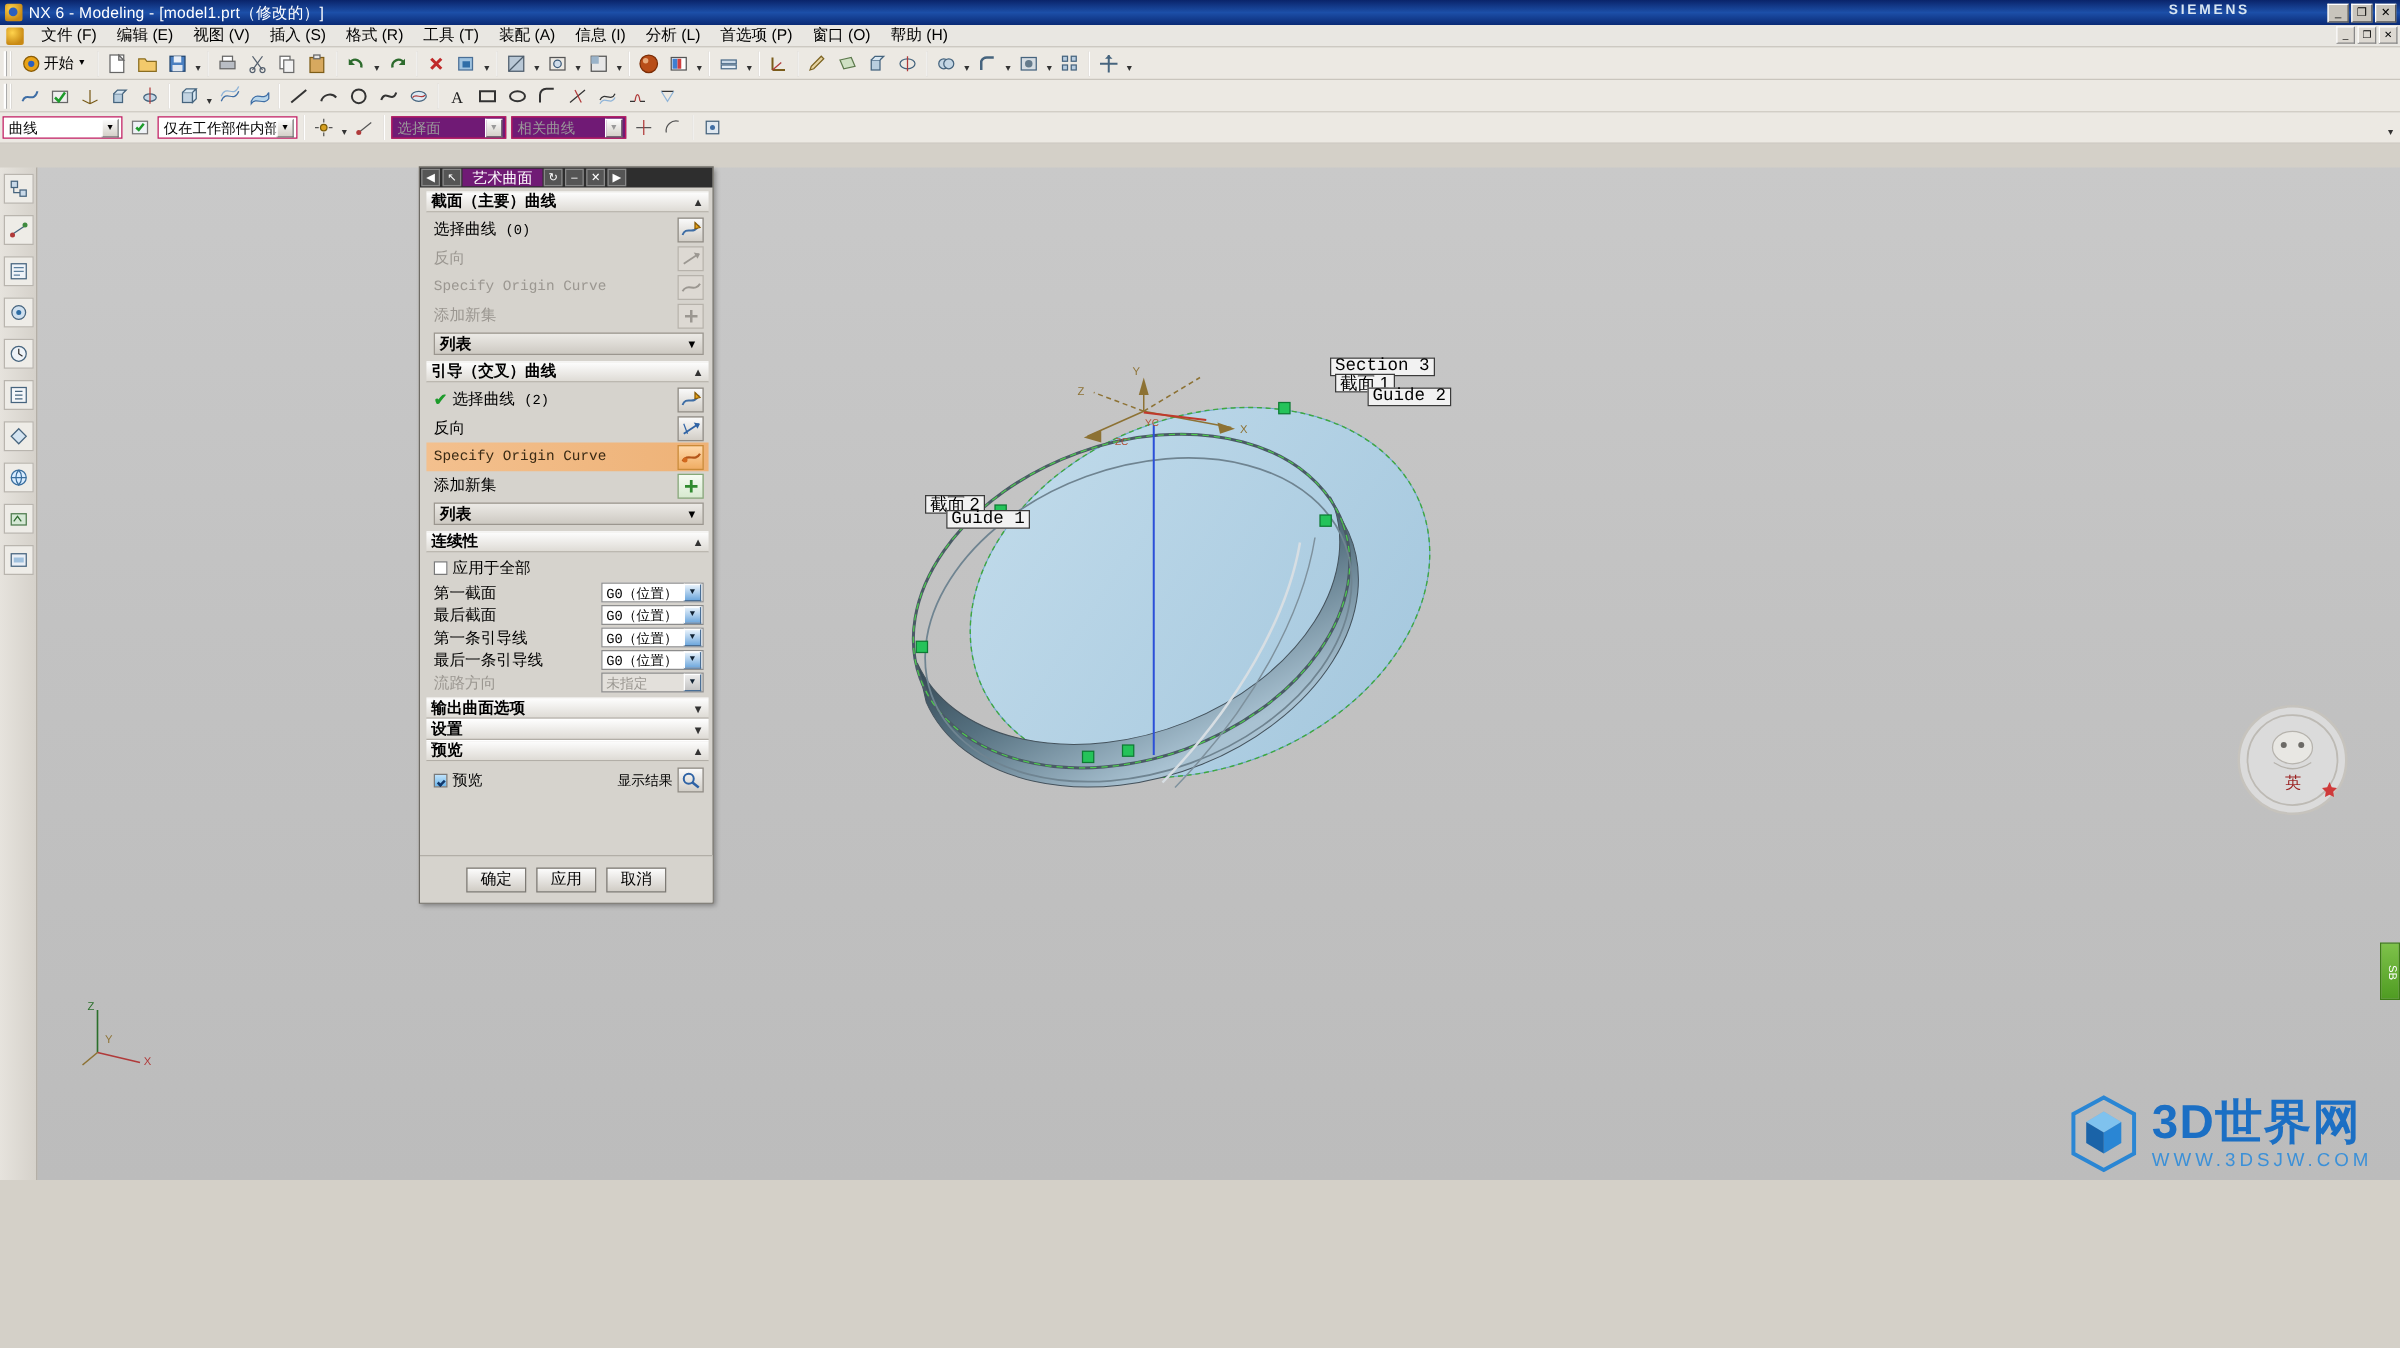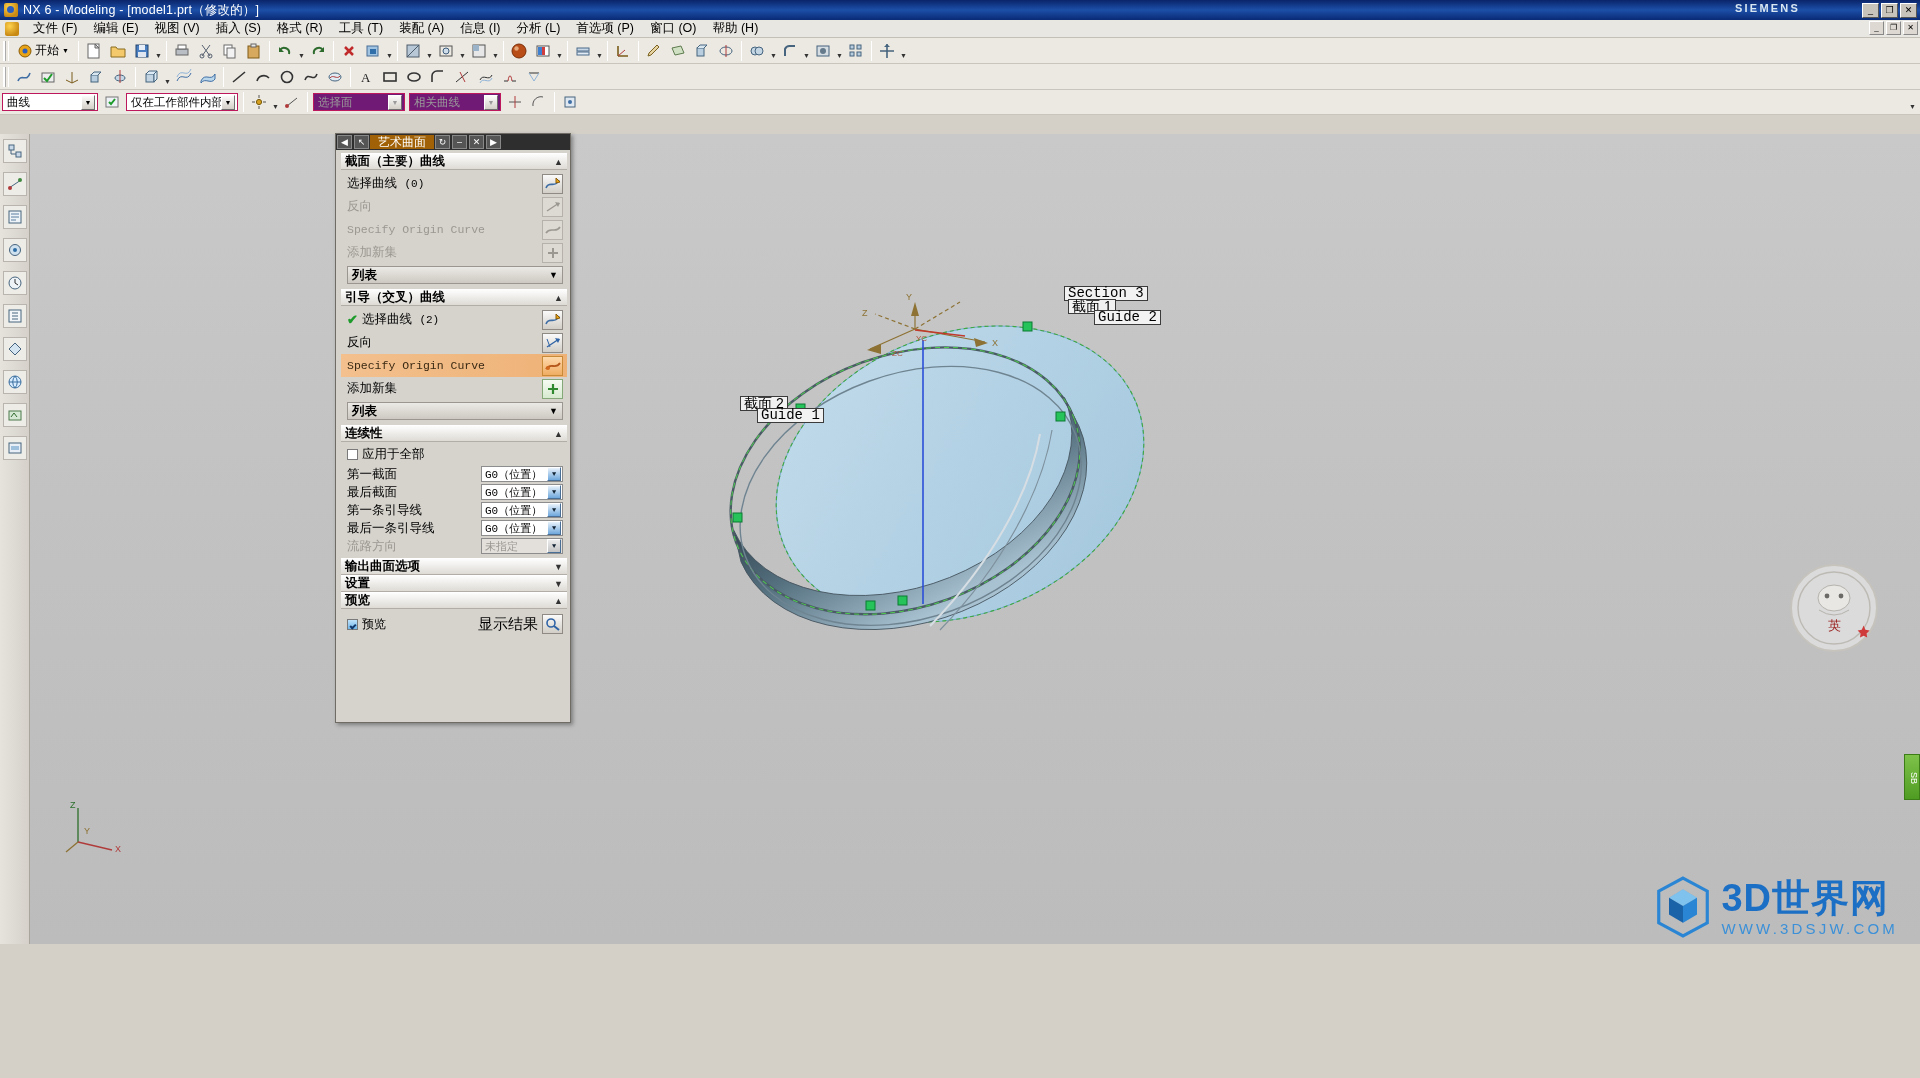--- a/index.html
+++ b/index.html
@@ -138,21 +138,21 @@
   .dialog {
     position:absolute; left:335px; top:133px; width:236px; height:590px;
     background:#d6d3cd; border:1px solid #6f6c66;
     box-shadow:2px 2px 4px rgba(0,0,0,.35);
   }
   .dlg-title {
     height:16px; background:#2e2e2e; display:flex; align-items:center; color:#fff;
   }
   .dt-btn{width:15px;height:14px;margin:0 1px;background:#555;border:1px solid #888;
     color:#fff;font-size:9px;line-height:12px;text-align:center;}
-  .dt-name{flex:0 0 auto;padding:0 8px;font-size:12px;background:#a16207;height:14px;
+  .dt-name{flex:0 0 auto;padding:0 8px;font-size:12px;background:#701a75;height:14px;
     line-height:14px;color:#fff;}
   .dt-spacer{flex:1;}
   .dlg-body{position:absolute;left:5px;top:19px;width:226px;bottom:38px;overflow:hidden;}
   .sec-head{
     height:17px;background:linear-gradient(180deg,#fdfdfd,#dedbd5);
     border-top:1px solid #fff;border-bottom:1px solid #b2aea7;
     display:flex;align-items:center;padding:0 4px;font-weight:bold;font-size:12.5px;color:#000;
   }
   .sec-head .sh-t{flex:1;}
   .sec-head .chev{font-size:9px;color:#333;}
@@ -966,26 +966,31 @@
 
       <div class="sec-head">
         <span class="sh-t">预览</span>
         <span class="chev">▲</span>
       </div>
       <div class="sec-body">
         <div class="prev-row">
           <span class="chkbox checked"></span>
           <span class="lbl" style="flex:0 0 auto;">预览</span>
           <span class="spacer"></span>
-          <span style="font-size:15px;">显示结果</span>
+          <span style="font-size:11px;">显示结果</span>
           <div class="iconbtn">
             <svg width="15" height="14">
                 <circle cx="6" cy="6" r="4" fill="none" stroke="#2f63a5" stroke-width="1.6"></circle>
                 <path d="M9 9 L14 13" stroke="#2f63a5" stroke-width="2"></path>
               </svg>
           </div>
         </div>
       </div>
     </div>
 
+    <div class="dlg-btns">
+      <div class="dbtn">确定</div>
+      <div class="dbtn">应用</div>
+      <div class="dbtn">取消</div>
+    </div>
   </div>
 
 </div>
 
 </body></html>

